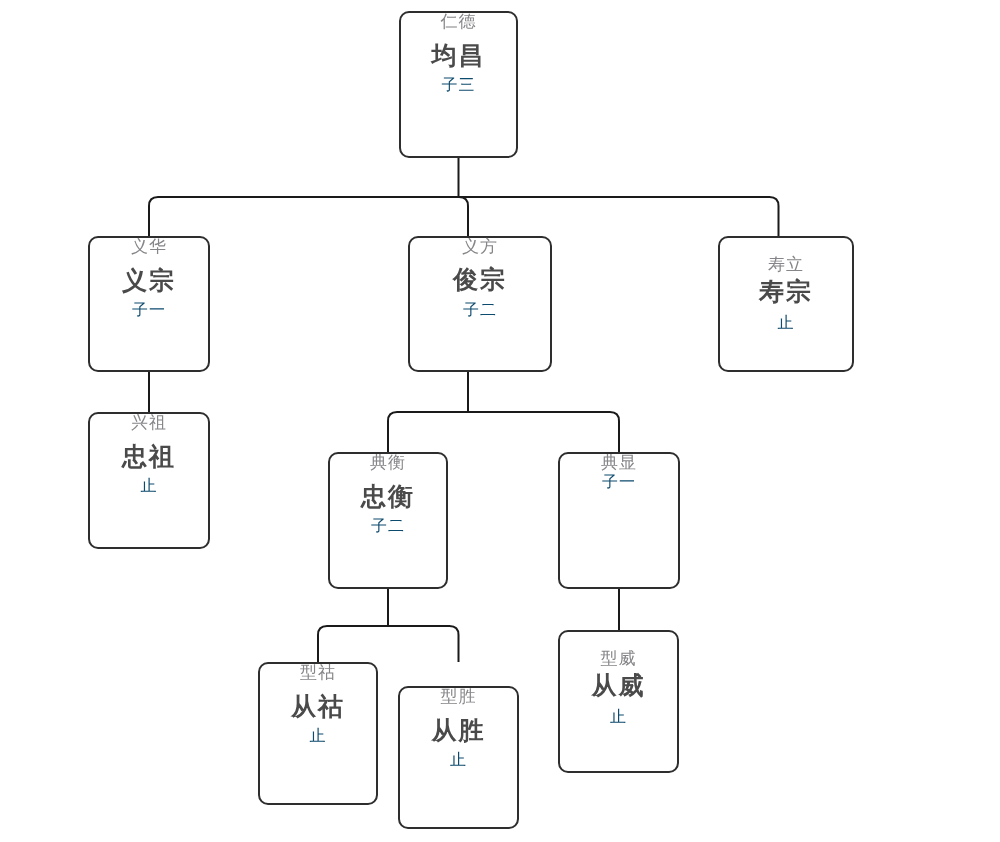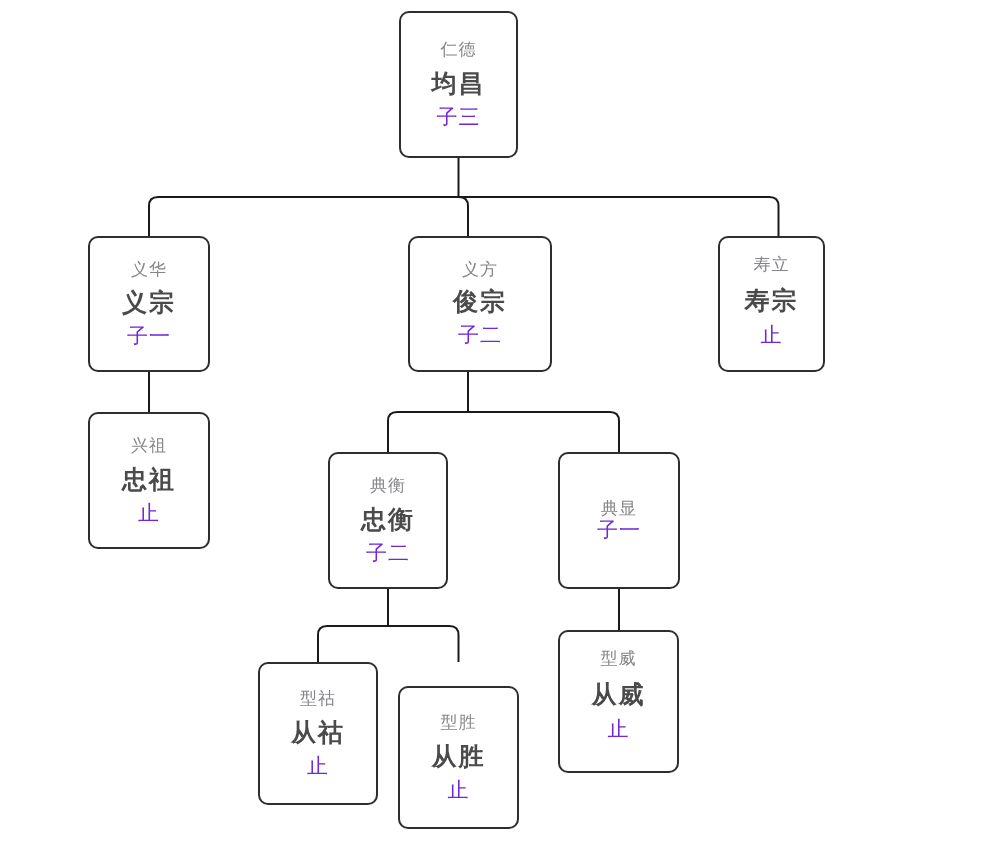--- a/index.html
+++ b/index.html
@@ -26,21 +26,21 @@
   }
   .node {
     position: absolute;
     box-sizing: border-box;
     background: #ffffff;
     border: 2px solid #2e2e2e;
     border-radius: 10px;
     display: flex;
     flex-direction: column;
     align-items: center;
-    justify-content: center;
+    justify-content: flex-start;
     z-index: 2;
   }
   .node-alt {
     justify-content: flex-start;
     padding-top: 18px;
   }
   .courtesy {
     color: #86868a;
     font-size: 17px;
     line-height: 1.1;
@@ -50,28 +50,28 @@
   .given {
     color: #4a4a4a;
     font-size: 25px;
     font-weight: bold;
     line-height: 1.15;
     letter-spacing: 2px;
     white-space: nowrap;
     margin: 9px 0 7px 0;
   }
   .status {
-    color: #6d28d9;
-    font-size: 21px;
+    color: #0c4a6e;
+    font-size: 16px;
     line-height: 1.1;
     letter-spacing: 1px;
     white-space: nowrap;
   }
   .node-alt .given {
-    margin: 11px 0 9px 0;
+    margin: 2px 0 9px 0;
   }
 </style>
 </head>
 <body>
 
 <div id="canvas">
 
   <svg id="edges" viewBox="0 0 1000 842" xmlns="http://www.w3.org/2000/svg">
       <path d="M 458.5 158 L 458.5 197" fill="none" stroke="#1a1a1a" stroke-width="2" stroke-linecap="butt"></path>
       <path d="M 458.5 197 L 158 197 Q 149 197 149 206 L 149 236" fill="none" stroke="#1a1a1a" stroke-width="2" stroke-linecap="butt"></path>
@@ -101,21 +101,21 @@
     <div class="given">义宗</div>
     <div class="status">子一</div>
   </div>
 
   <div class="node" style="left: 408px; top: 236px; width: 144px; height: 136px; font-family: Liberation Serif, serif;">
     <div class="courtesy">义方</div>
     <div class="given">俊宗</div>
     <div class="status">子二</div>
   </div>
 
-  <div class="node node-alt" style="left: 718px; top: 236px; width: 107px; height: 136px;">
+  <div class="node node-alt" style="left: 718px; top: 236px; width: 136px; height: 136px;">
     <div class="courtesy">寿立</div>
     <div class="given">寿宗</div>
     <div class="status">止</div>
   </div>
 
   <div class="node" style="left: 88px; top: 412px; width: 122px; height: 137px;">
     <div class="courtesy">兴祖</div>
     <div class="given">忠祖</div>
     <div class="status">止</div>
   </div>

